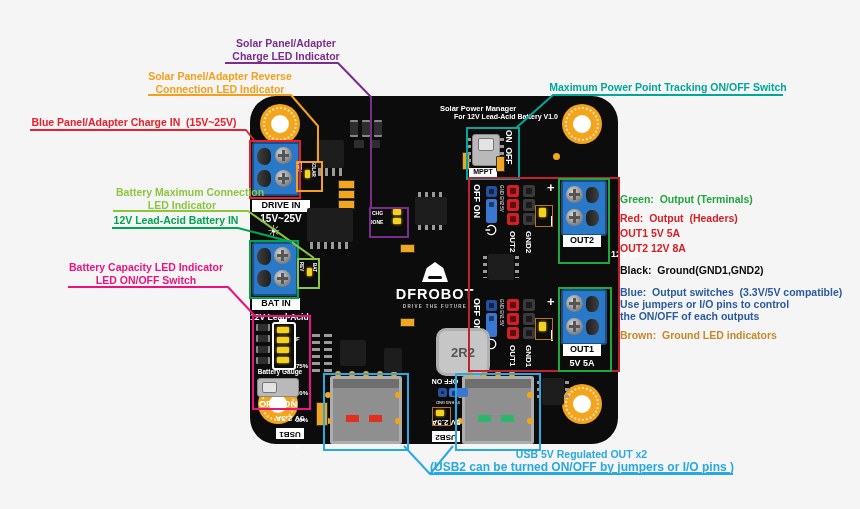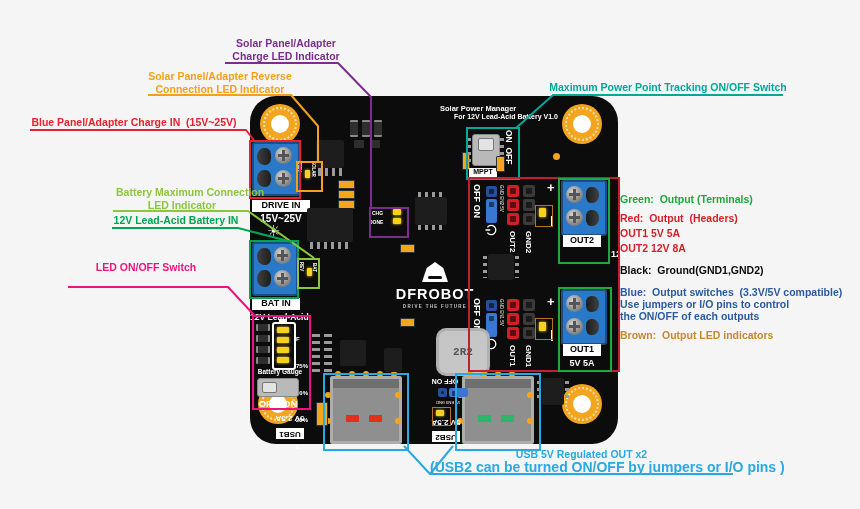--- a/index.html
+++ b/index.html
@@ -178,21 +178,21 @@
       <div class="pin pblk" style="width:12px;height:12px;"></div>
     </div>
     <div class="vtxt b" style="left:274px;top:249px;height:44px;font-size:8px;">GND1</div>
     <div class="led" style="left:289px;top:226px;width:7px;height:9px;"></div>
     <div class="b wt pre" style="left:297px;top:198px;font-size:13px;">+</div>
     <div class="b" style="left:301px;top:234px;width:2px;height:11px;background:#fff;"></div>
     <svg class="b" style="left:235px;top:242px;transform:rotate(-90deg);" width="12" height="12" viewBox="0 0 12 12">
       <path d="M3.4,2.4 A4.6,4.6 0 1,0 8.6,2.4" fill="none" stroke="#fff" stroke-width="1.3"></path>
       <line x1="6" y1="0.5" x2="6" y2="5.2" stroke="#fff" stroke-width="1.3"></line>
     </svg>
-    <div class="ind" style="left:186px;top:232px;width:48px;height:42px;font-size:11px;border-width:3px;font-family:Liberation Mono, monospace;">2R2</div>
+    <div class="ind" style="left:186px;top:232px;width:48px;height:42px;font-size:13px;border-width:3px;">2R2</div>
     <div class="term b" style="left:311px;top:193px;width:42px;height:52px;">
       <div class="screw" style="left:3px;top:4px;width:17px;height:17px;"></div>
       <div class="screw" style="left:3px;top:27px;width:17px;height:17px;"></div>
       <div class="slot" style="left:23px;top:5px;width:13px;height:16px;transform:scaleX(-1);"></div>
       <div class="slot" style="left:23px;top:28px;width:13px;height:16px;transform:scaleX(-1);"></div>
     </div>
     <div class="b lblbox pre" style="left:313px;top:248px;width:38px;height:12px;font-size:9px;">OUT1</div>
     <div class="b wt pre" style="left:311px;top:262px;width:42px;font-size:9px;text-align:center;">5V 5A</div>
 
     <div class="b" style="left:172px;top:166px;width:26px;height:20px;background:#fff;clip-path:polygon(18% 30%,50% 0,82% 30%,100% 100%,0 100%);"></div>
@@ -310,32 +310,33 @@
     <div class="pre">Maximum Power Point Tracking ON/OFF Switch</div>
   </div>
   <div class="callout" style="left:116px;top:186px;width:132px;color:#8cc63f;">
     <div class="pre">Battery Maximum Connection</div>
     <div class="pre">LED Indicator</div>
   </div>
   <div class="callout" style="left:108px;top:214px;width:136px;color:#00a551;">
     <div class="pre">12V Lead-Acid Battery IN</div>
   </div>
   <div class="callout" style="left:62px;top:261px;width:168px;color:#ec137e;">
+    <div class="pre">Battery Capacity LED Indicator</div>
     <div class="pre">LED ON/OFF Switch</div>
   </div>
   <div class="callout" style="left:430px;top:448px;width:303px;color:#29a9e1;font-size:10.5px;">
     <div class="pre">USB 5V Regulated OUT x2</div>
-    <div class="pre" style="font-size:14px;">(USB2 can be turned ON/OFF by jumpers or I/O pins )</div>
+    <div class="pre" style="font-size:12px;text-decoration:underline;">(USB2 can be turned ON/OFF by jumpers or I/O pins )</div>
   </div>
 
   <div class="b" style="left:620px;top:188px;width:238px;height:160px;z-index:4;">
     <div class="lg" style="top:5px;color:#1fa83b;">Green:  Output (Terminals)</div>
     <div class="lg" style="top:24px;color:#d71f26;">Red:  Output  (Headers)</div>
     <div class="lg" style="top:39px;color:#d71f26;">OUT1 5V 5A</div>
     <div class="lg" style="top:54px;color:#d71f26;">OUT2 12V 8A</div>
     <div class="lg" style="top:76px;color:#0a0a0a;">Black:  Ground(GND1,GND2)</div>
     <div class="lg" style="top:98px;color:#2a5a9f;">Blue:  Output switches  (3.3V/5V compatible)</div>
     <div class="lg" style="top:110px;color:#2a5a9f;">Use jumpers or I/O pins to control</div>
     <div class="lg" style="top:122px;color:#2a5a9f;">the ON/OFF of each outputs</div>
-    <div class="lg" style="top:141px;color:#c5882a;">Brown:  Output LED indicators</div>
+    <div class="lg" style="top:141px;color:#c5882a;">Brown:  Ground LED indicators</div>
   </div>
 
 </div>
 
 </body></html>

